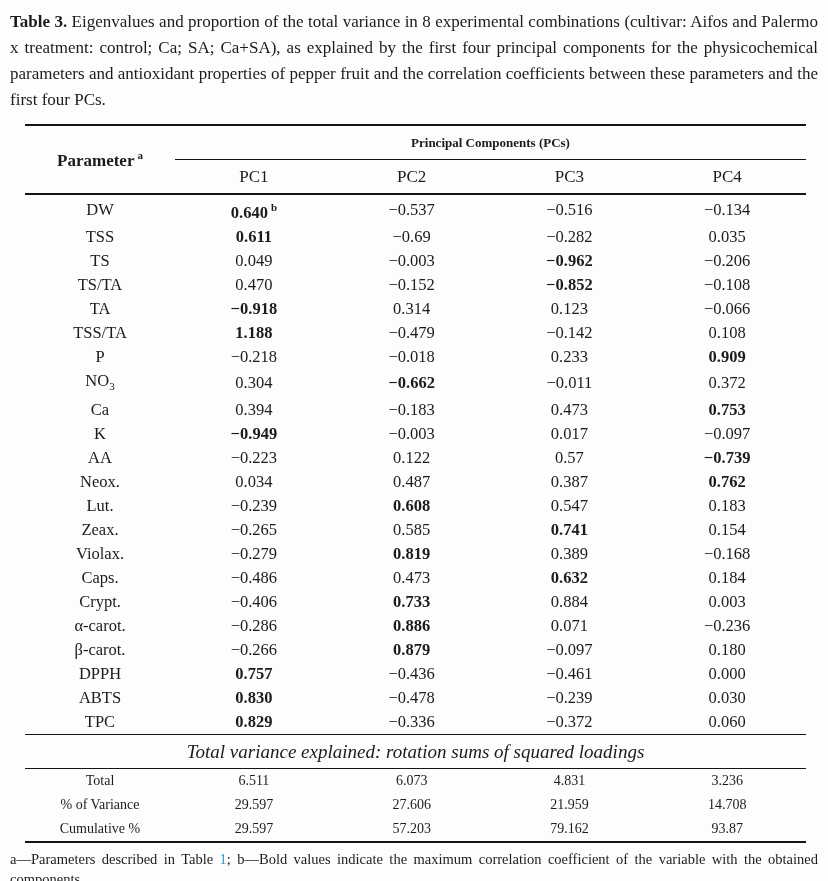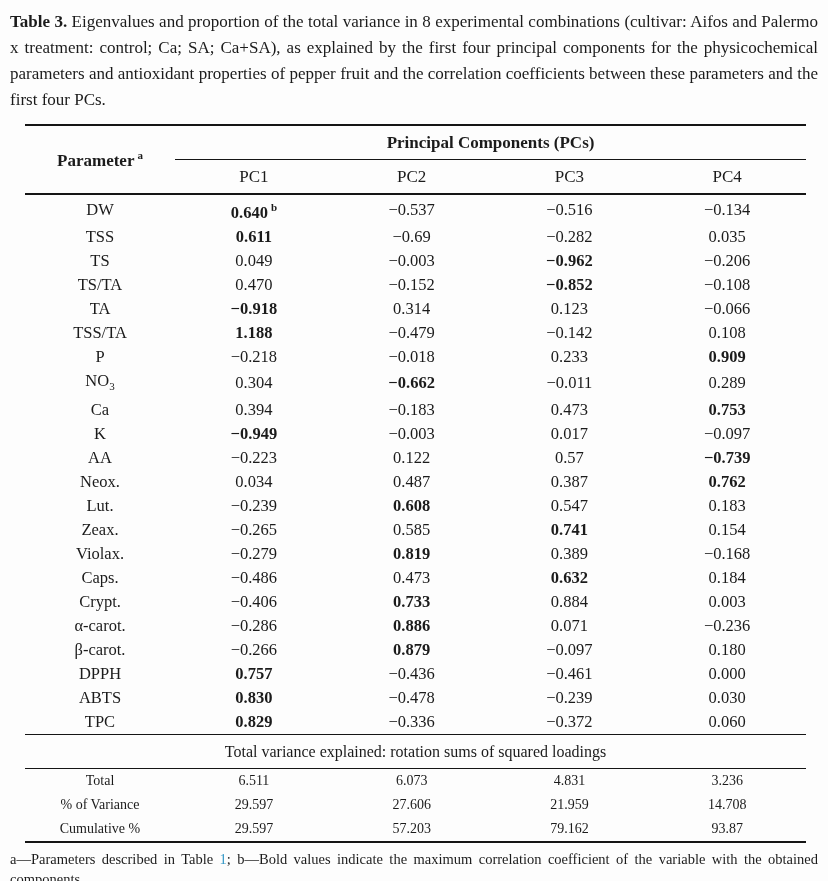--- a/index.html
+++ b/index.html
@@ -16,31 +16,31 @@
   table.pca {
     border-collapse:collapse; table-layout:fixed;
     width:781px; margin:11px 0 0 15px;
     border-top:2.6px solid #151515;
     border-bottom:2.6px solid #151515;
   }
   table.pca th, table.pca td { padding:0; text-align:center; vertical-align:middle; }
 
   thead { border-bottom:2.2px solid #151515; }
   th.param-th { font-weight:bold; font-size:17px; }
-  th.group-th { font-weight:bold; font-size:17px; height:33px; border-bottom:1.4px solid #151515; }
+  th.group-th { font-weight:bold; font-size:13px; height:33px; border-bottom:1.4px solid #151515; }
   th.pc-th { font-weight:normal; font-size:17px; height:33px; }
 
   tbody.main td { font-size:16.5px; height:24px; line-height:24px; }
   td.bold { font-weight:bold; }
   sup.mark { font-size:11px; font-weight:bold; margin-left:3px; }
   sub.small { font-size:11px; }
 
   tr.section-row td {
     border-top:1.4px solid #151515; border-bottom:1.4px solid #151515;
-    height:33px; line-height:33px; font-size:16px;
+    height:33px; line-height:33px; font-size:19px;font-style:italic;
   }
   tbody.summary td { font-size:14px; height:24px; line-height:24px; }
 
   .footnote { font-size:14.5px; line-height:20px; text-align:justify; margin:6px 0 0 0; }
   .footnote .tlink { color:#3498c7; text-decoration:none; cursor:pointer; }
 </style>
 </head>
 <body>
 
 <div class="page">
@@ -115,21 +115,21 @@
           <td>−0.218</td>
           <td>−0.018</td>
           <td>0.233</td>
           <td class="bold">0.909</td>
         </tr>
         <tr>
           <td>NO<sub class="small">3</sub></td>
           <td>0.304</td>
           <td class="bold">−0.662</td>
           <td>−0.011</td>
-          <td>0.289</td>
+          <td>0.372</td>
         </tr>
         <tr>
           <td>Ca</td>
           <td>0.394</td>
           <td>−0.183</td>
           <td>0.473</td>
           <td class="bold">0.753</td>
         </tr>
         <tr>
           <td>K</td>

